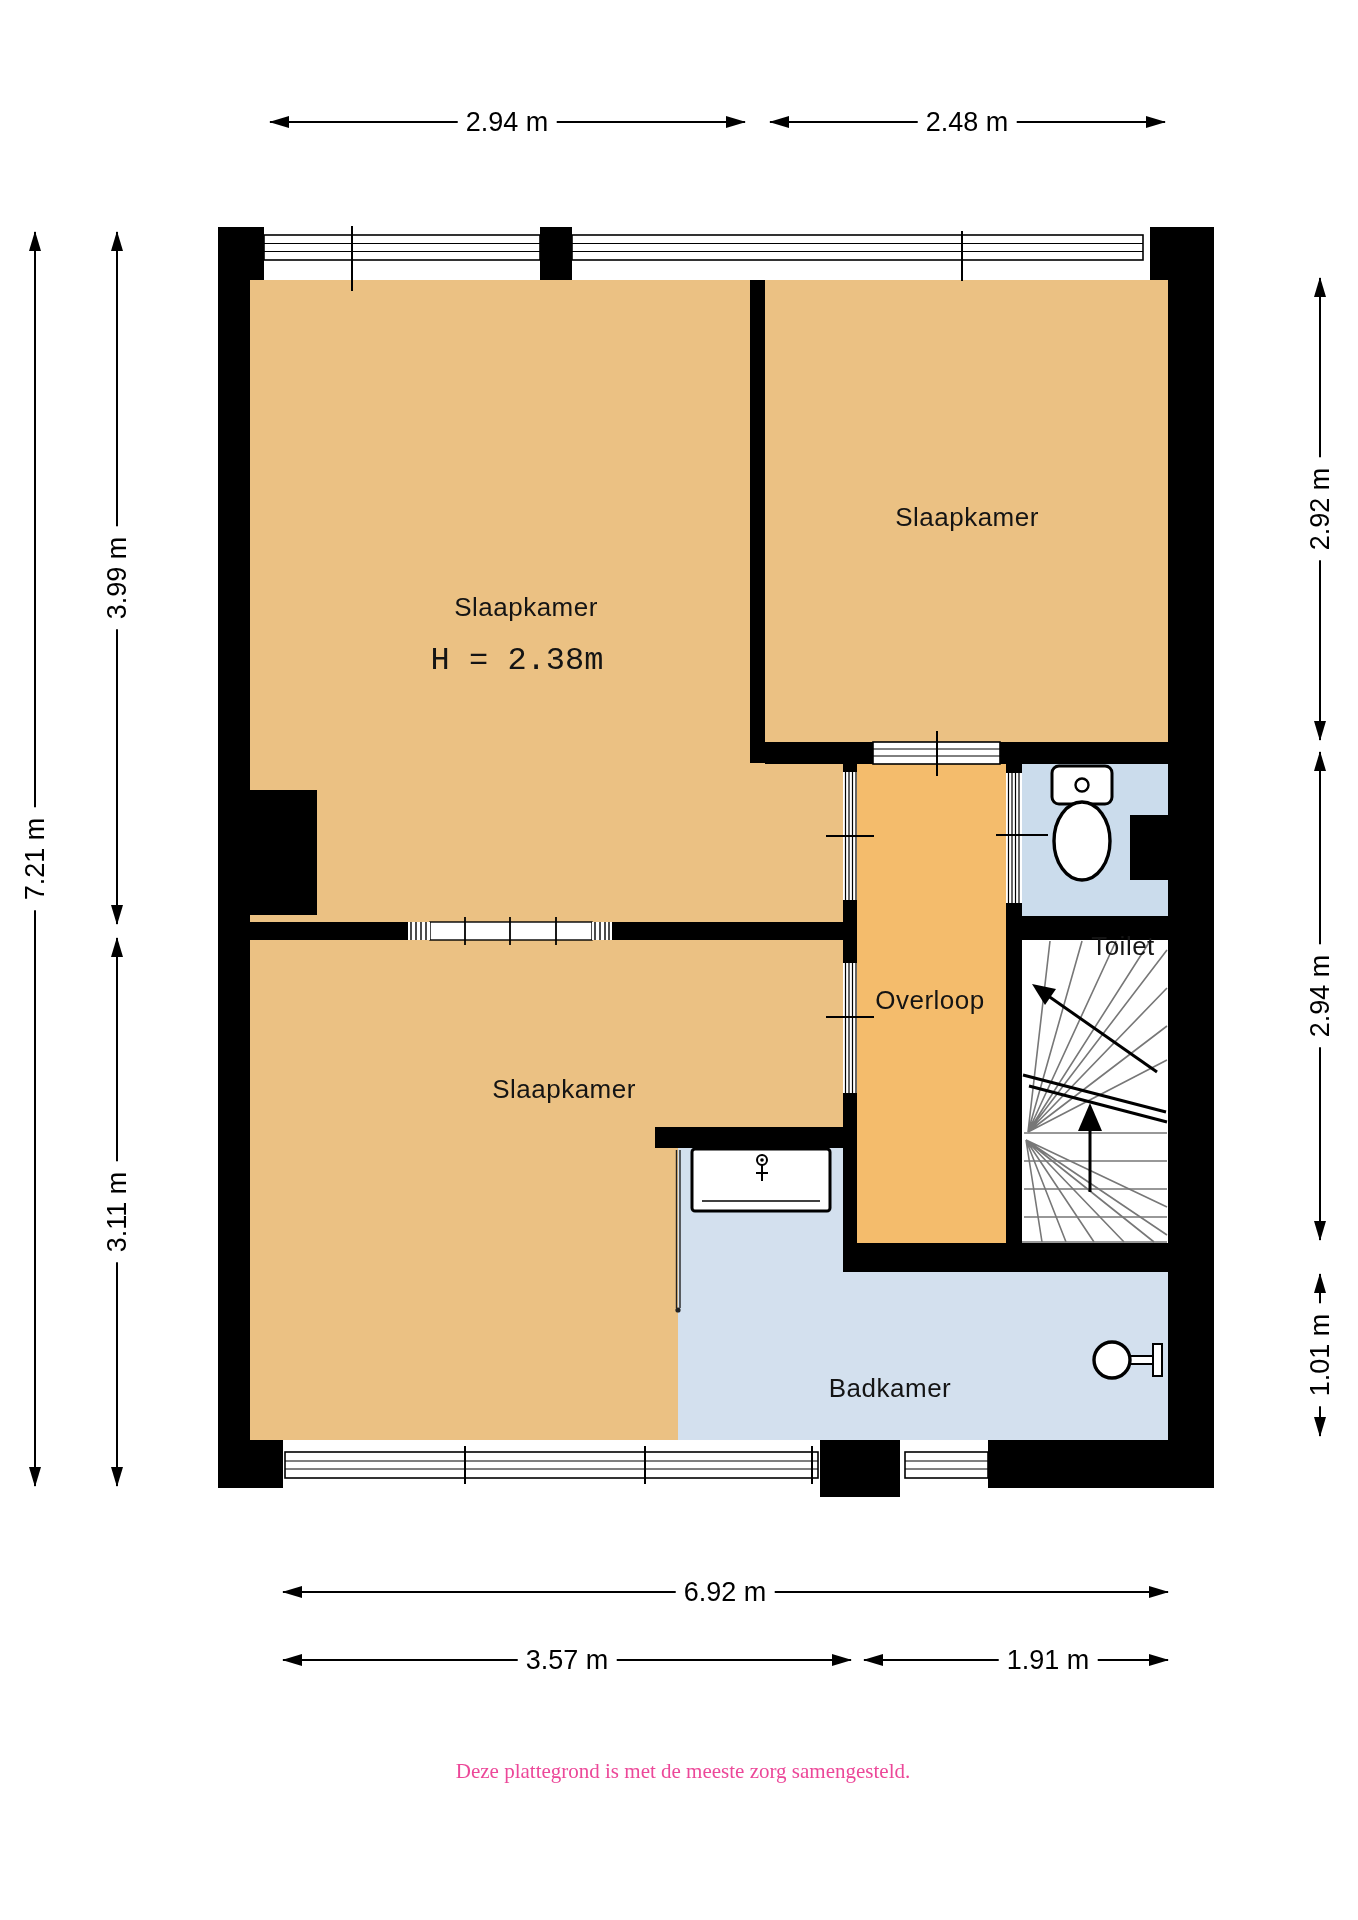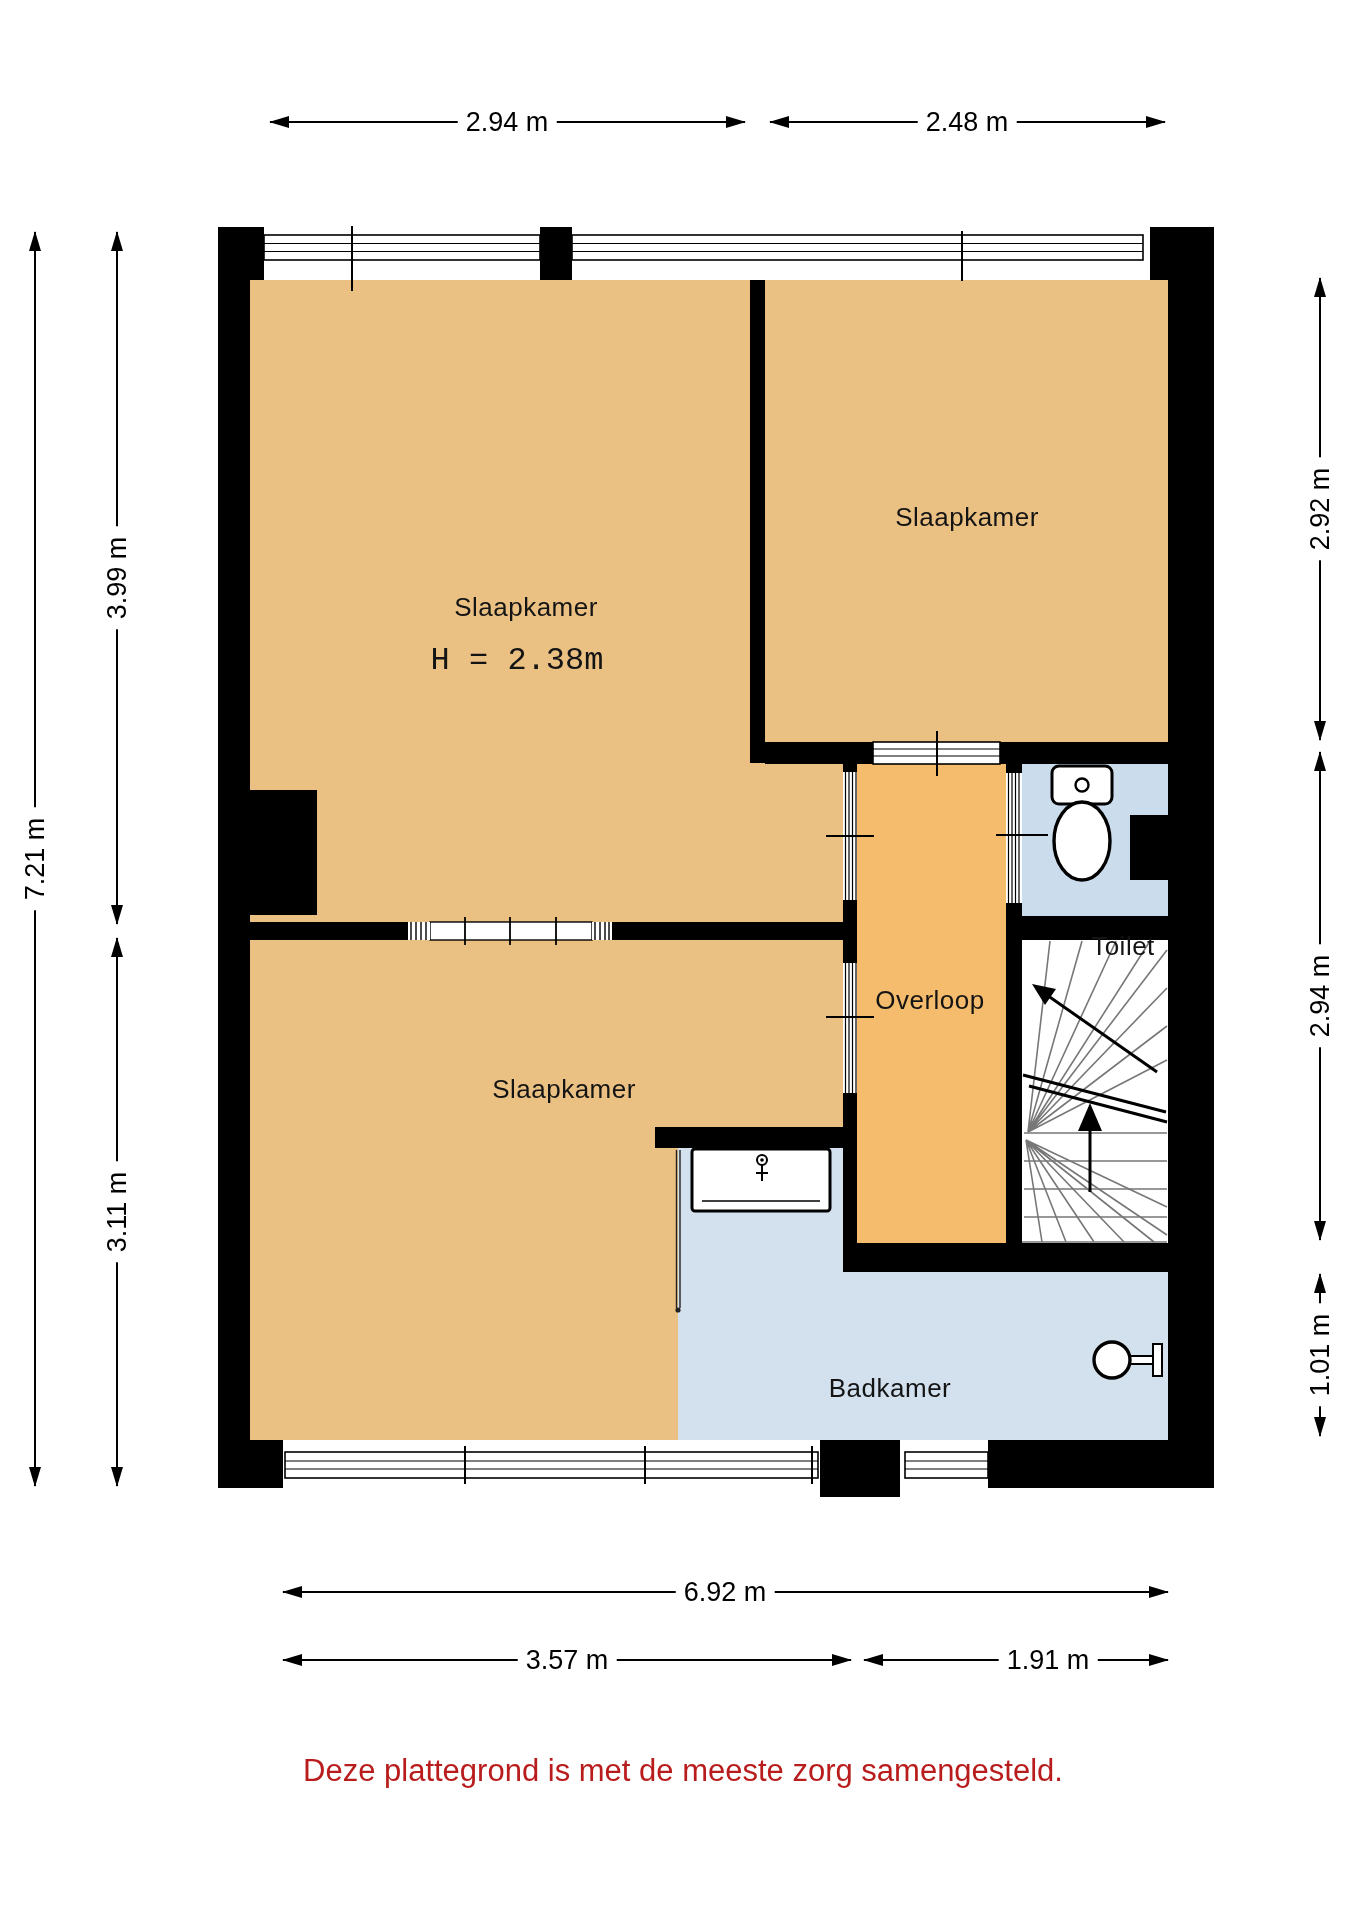--- a/index.html
+++ b/index.html
@@ -6,21 +6,21 @@
   #plan{position:relative;width:1358px;height:1920px;background:#ffffff;overflow:hidden;
         font-family:"Liberation Sans", sans-serif;color:#111;}
   #plan svg{position:absolute;left:0;top:0;}
   .lbl{position:absolute;transform:translate(-50%,-50%);white-space:nowrap;
        font-size:26px;color:#141414;letter-spacing:.5px;z-index:3;}
   .lbl-sub{font-size:32px;letter-spacing:0;font-family:Liberation Mono, monospace;}
   .dim{position:absolute;transform:translate(-50%,-50%);white-space:nowrap;
        font-size:27px;color:#000;background:#fff;padding:1px 8px;z-index:3;}
   .dim.vert{transform:translate(-50%,-50%) rotate(-90deg);padding:1px 10px;}
   .footer-line{position:absolute;transform:translate(-50%,-50%);white-space:nowrap;
-       font-size:31px;color:#b91c1c;z-index:3;}
+       font-size:21px;color:#ec4899;z-index:3;font-family:Liberation Serif, serif;}
 </style>
 </head>
 <body>
 
 <div id="plan">
 
   <svg width="1358" height="1920" viewBox="0 0 1358 1920">
     <defs>
       <marker id="arr" viewBox="0 0 20 12" markerUnits="userSpaceOnUse" markerWidth="20" markerHeight="12" refX="19" refY="6" orient="auto-start-reverse">
         <path d="M0,0 L20,6 L0,12 Z" fill="#000"></path>

